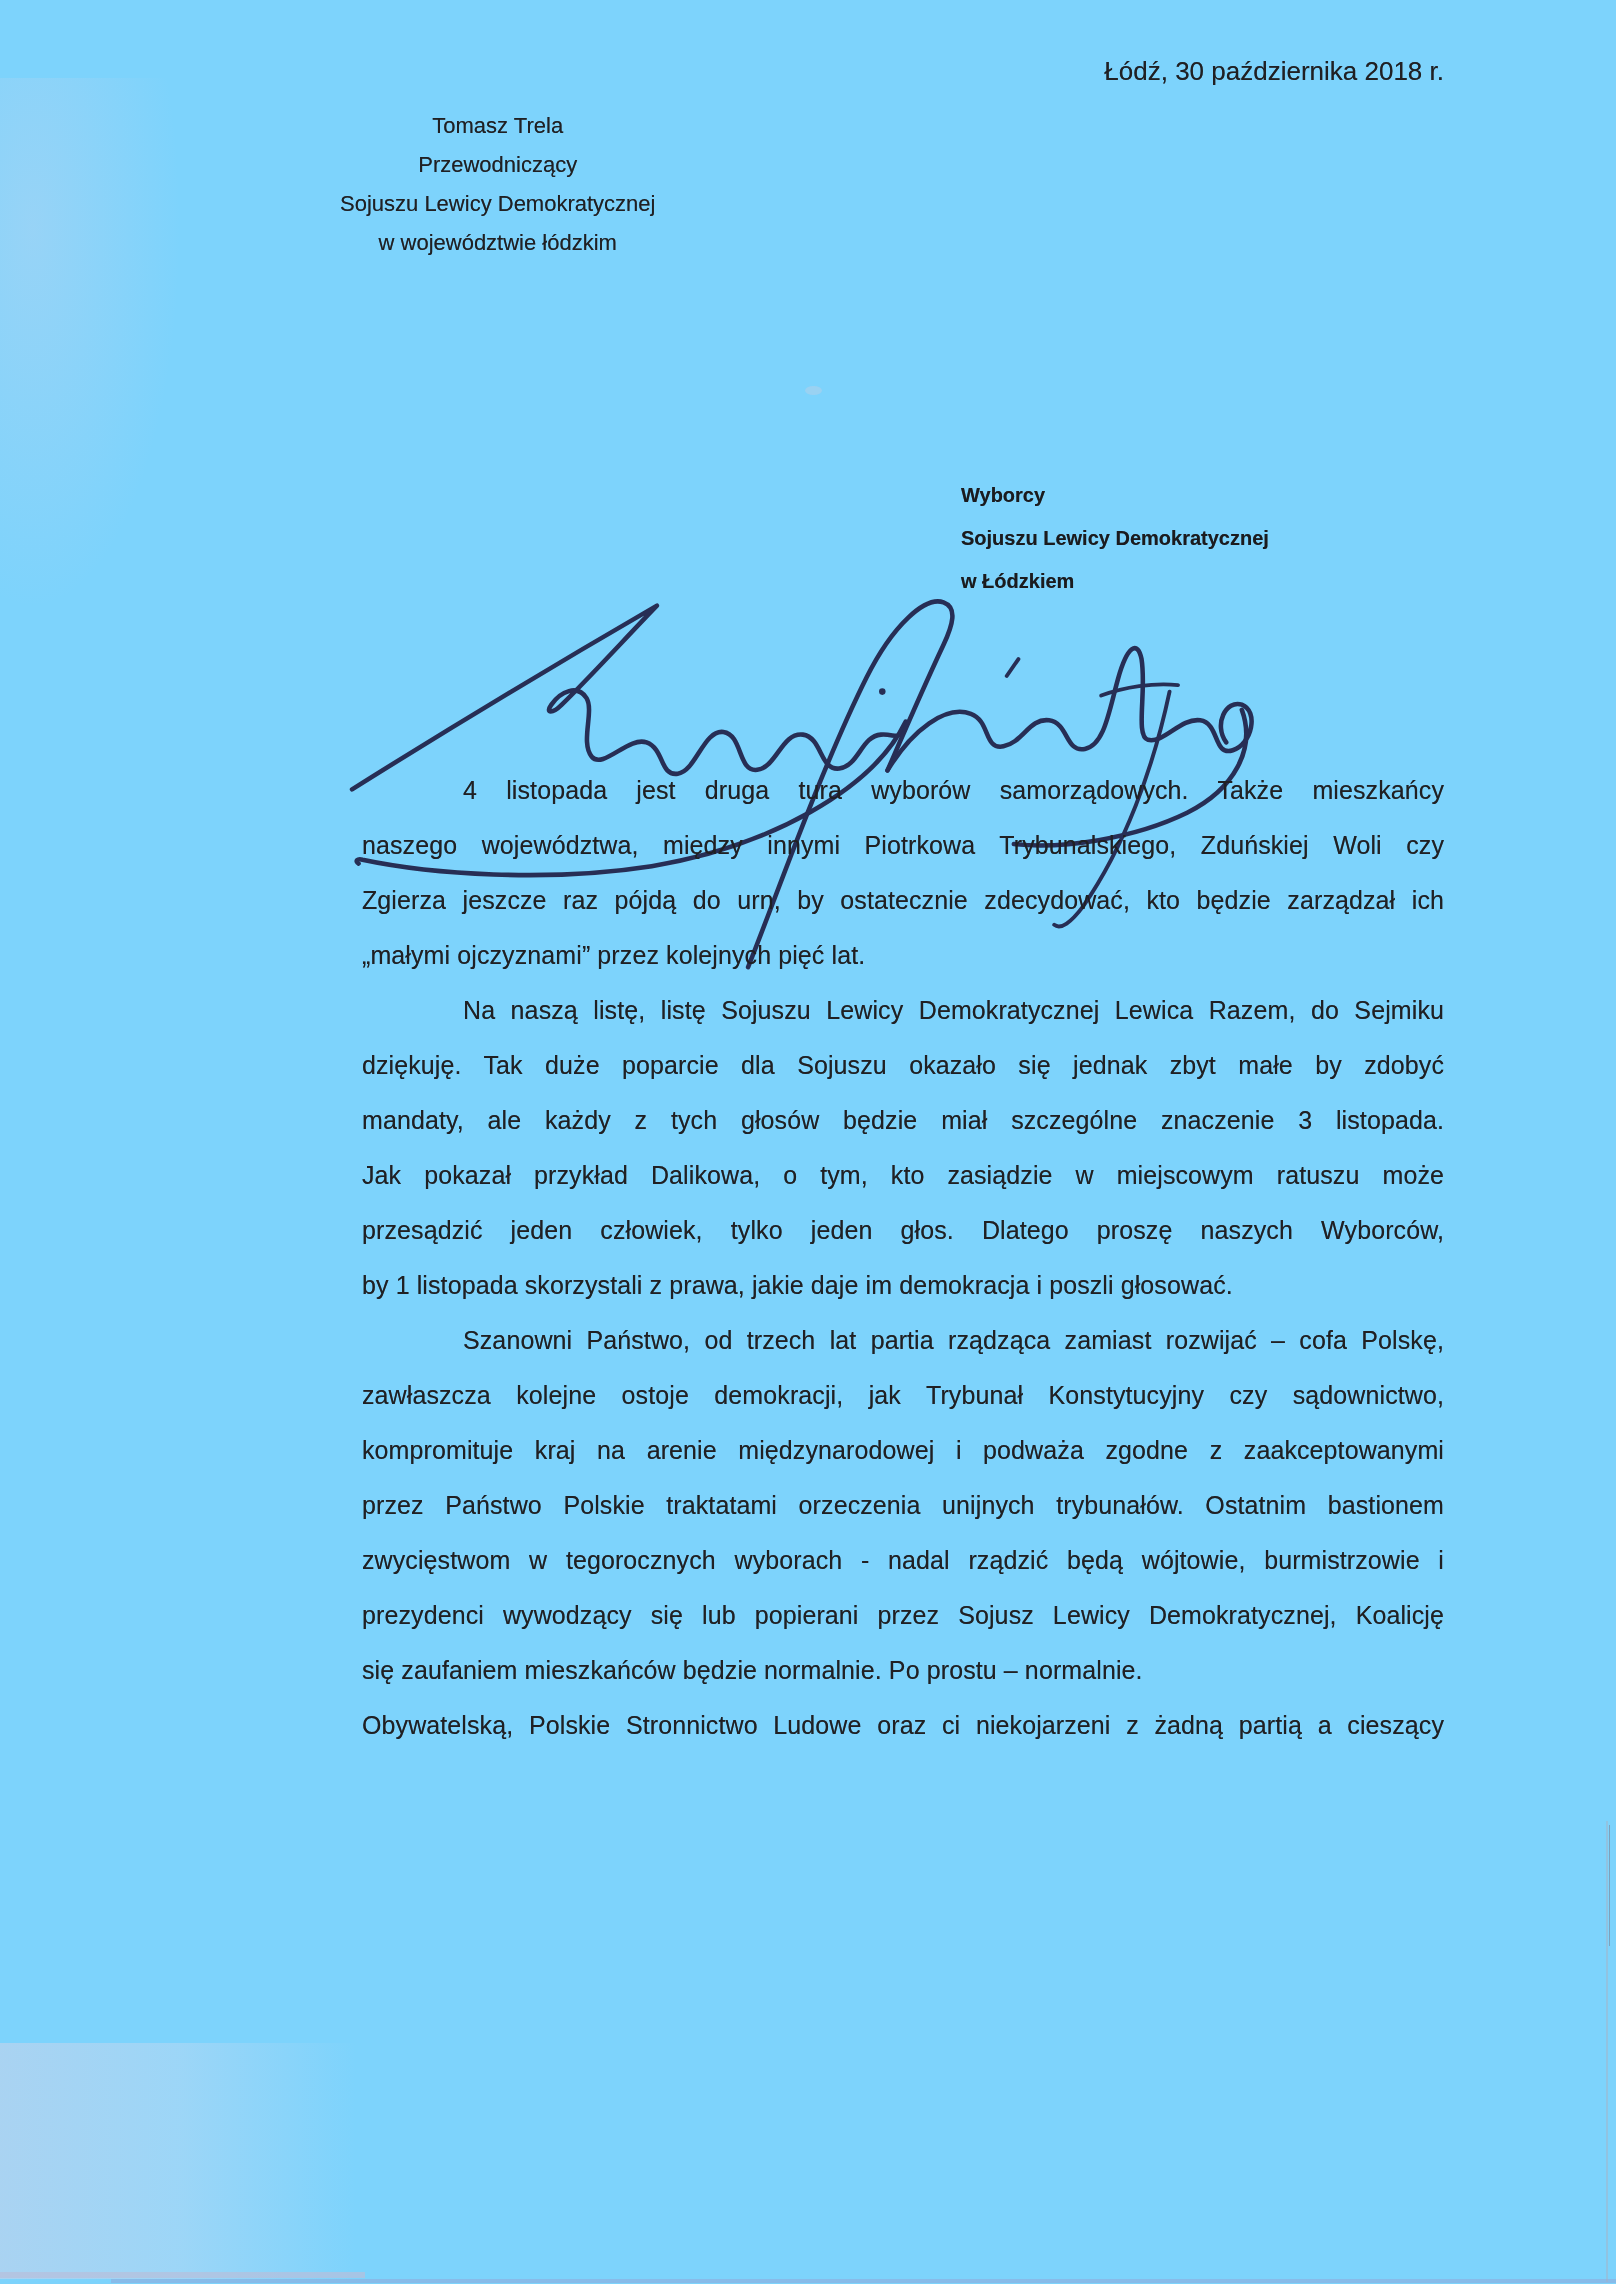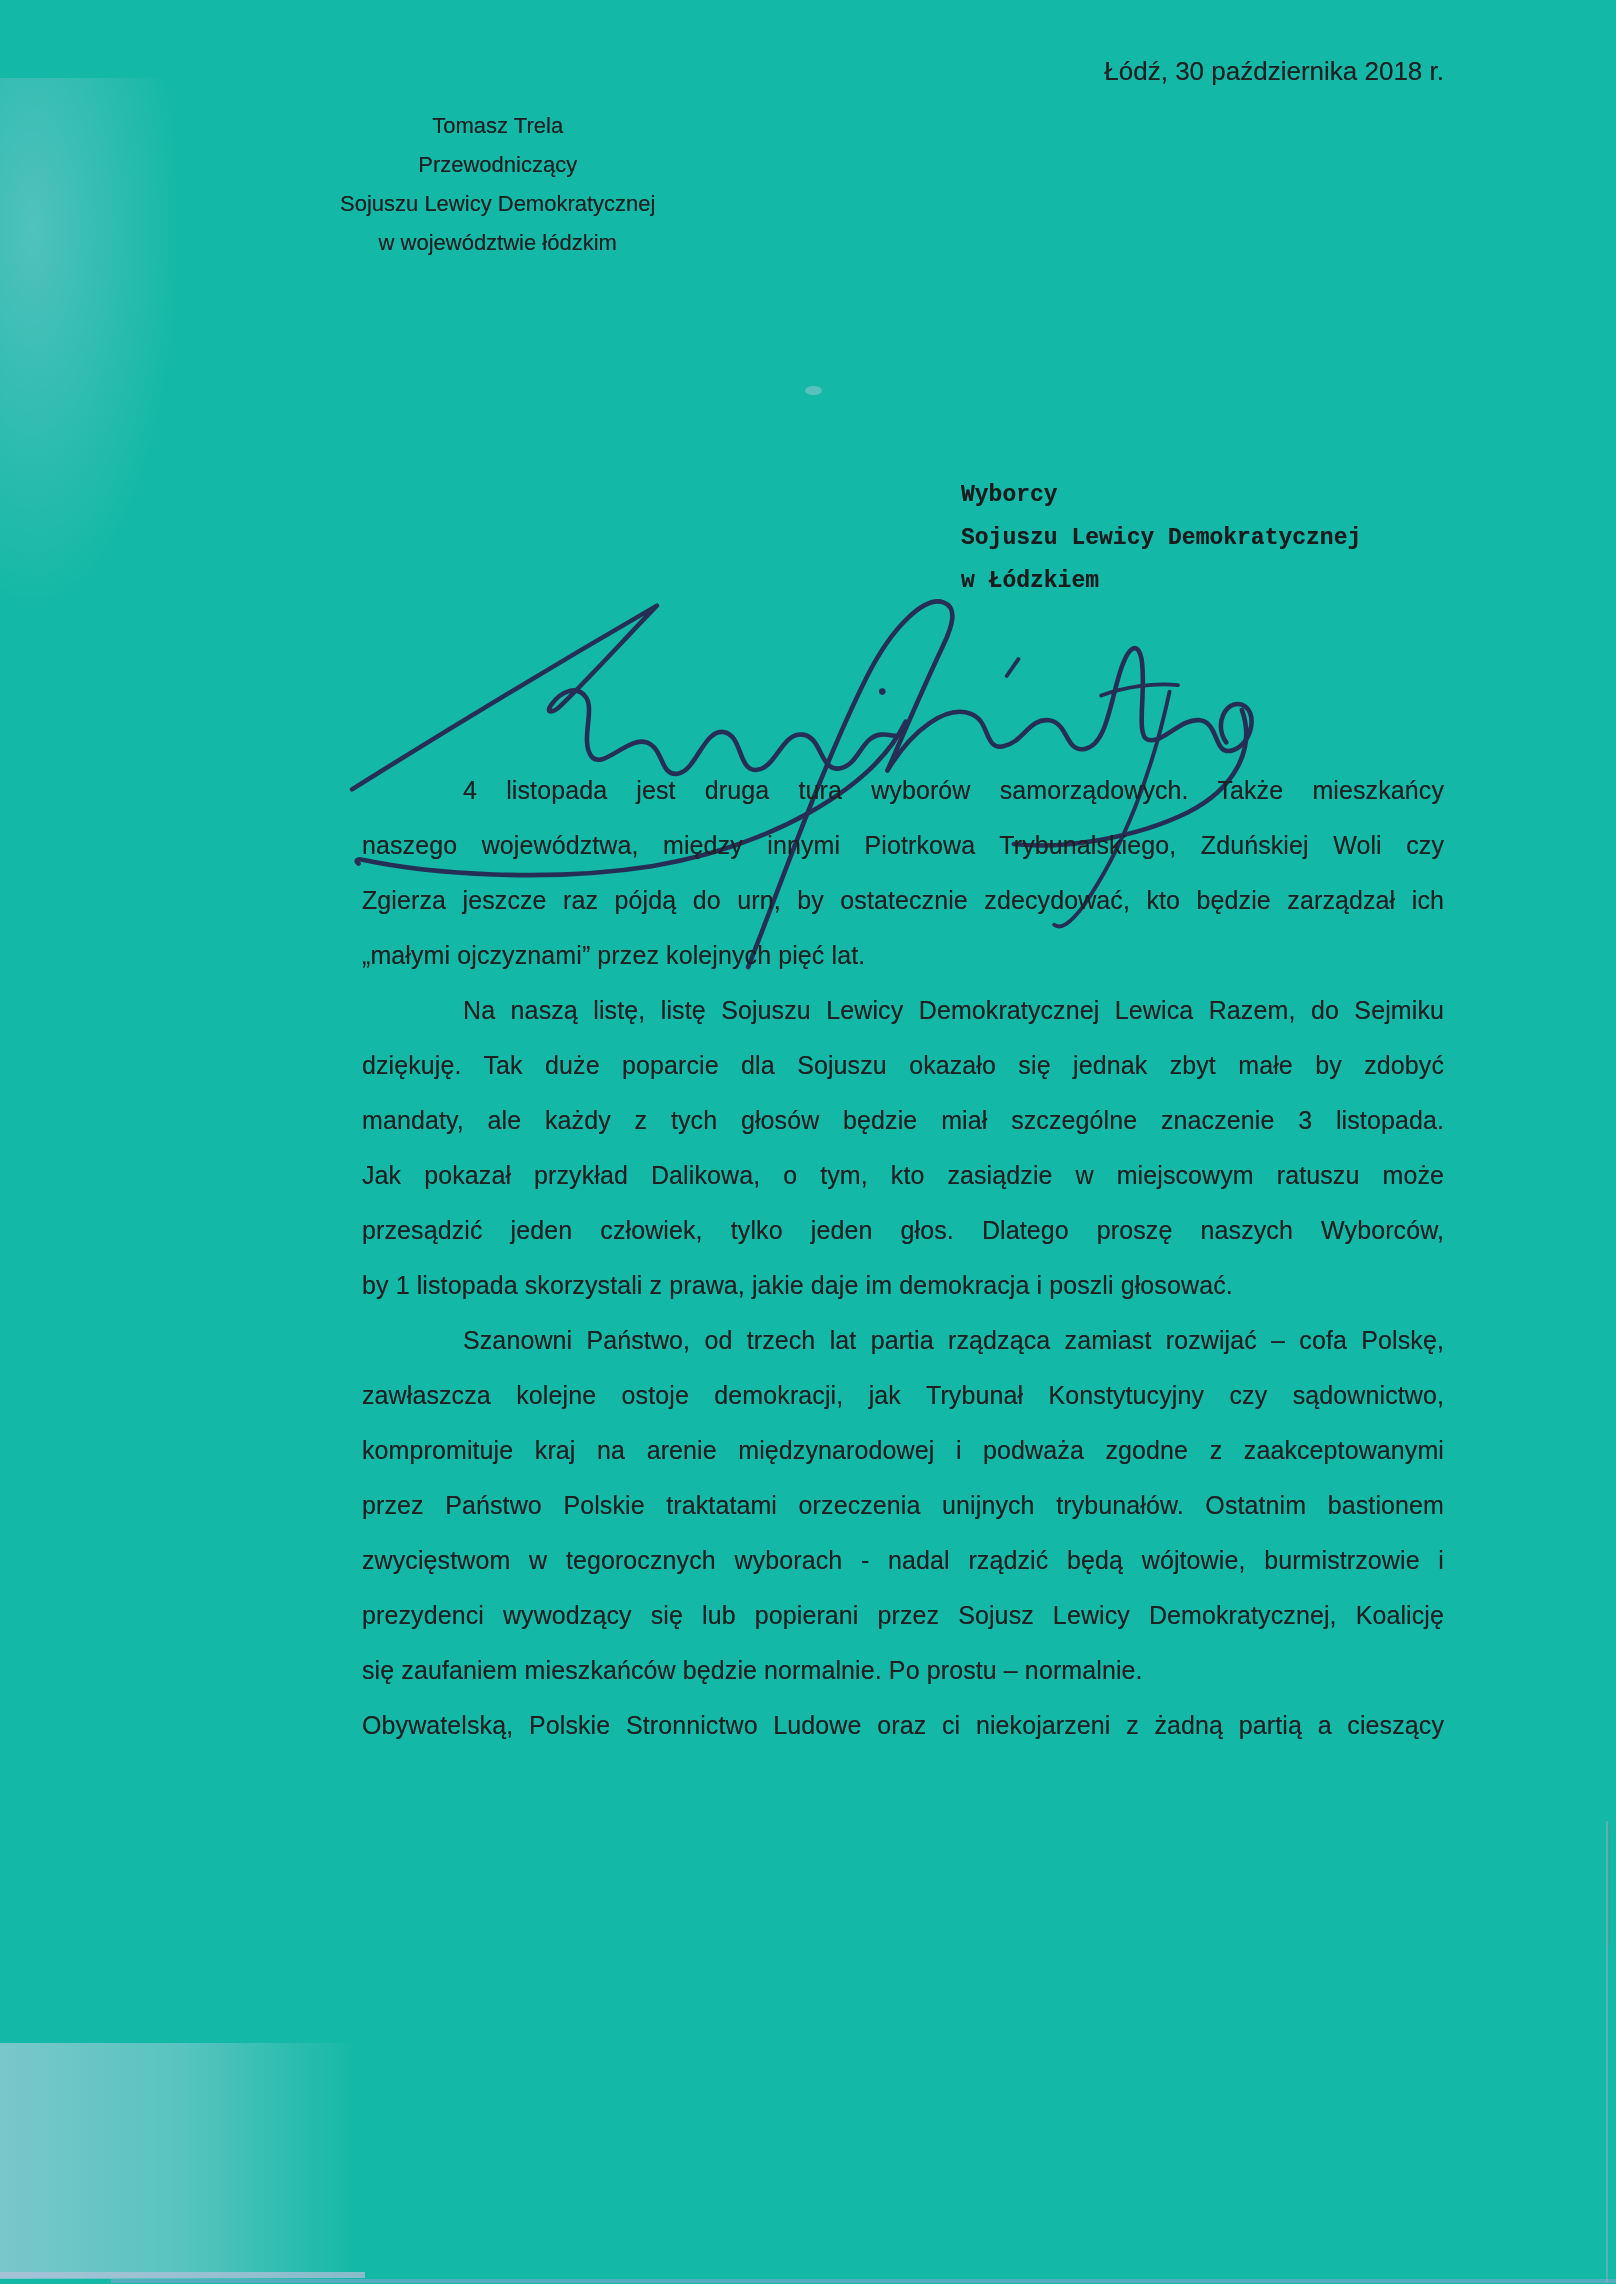--- a/index.html
+++ b/index.html
@@ -1,19 +1,19 @@
 <!DOCTYPE html>
 <html lang="pl" style="font-size:10.4px"><head>
 <meta charset="utf-8">
 <style>
   html,body{margin:0;padding:0;background:#888;}
   .page{
     position:relative;
     width:1616px;height:2284px;
-    background:#14b8a6;
+    background:#7dd3fc;
     font-family:"Liberation Sans","DejaVu Sans",sans-serif;
     color:#202023;
     overflow:hidden;
   }
   
   .top-left-shade{
     position:absolute;left:0;top:78px;width:182px;height:534px;
     background:radial-gradient(ellipse at 18% 28%, rgba(205,212,235,0.33), rgba(255,255,255,0) 70%);
   }
   .speck{
@@ -47,23 +47,22 @@
     text-shadow:0 0 0.4px rgba(32,32,38,0.55);
   }
   .sender{
     position:absolute;left:340px;top:106px;
     font-size:22px;line-height:39px;
     text-shadow:0 0 0.4px rgba(32,32,38,0.55);
     text-align:center;
   }
   .recipient{
     position:absolute;left:961px;top:474px;
-    font-size:23px;line-height:43px;font-weight:700;color:#1b1b1e;
+    font-size:20px;line-height:43px;font-weight:700;color:#1b1b1e;
     text-shadow:0 0 0.4px rgba(27,27,30,0.55);
-    font-family:Liberation Mono, monospace;
   }
   .letter-body{
     position:absolute;left:362px;top:763px;width:1082px;
     font-size:25px;line-height:55px;letter-spacing:0.1px;
     text-shadow:0 0 0.5px rgba(32,32,38,0.5);
   }
   .letter-body .line{
     height:55px;
     text-align:justify;
     text-align-last:justify;

